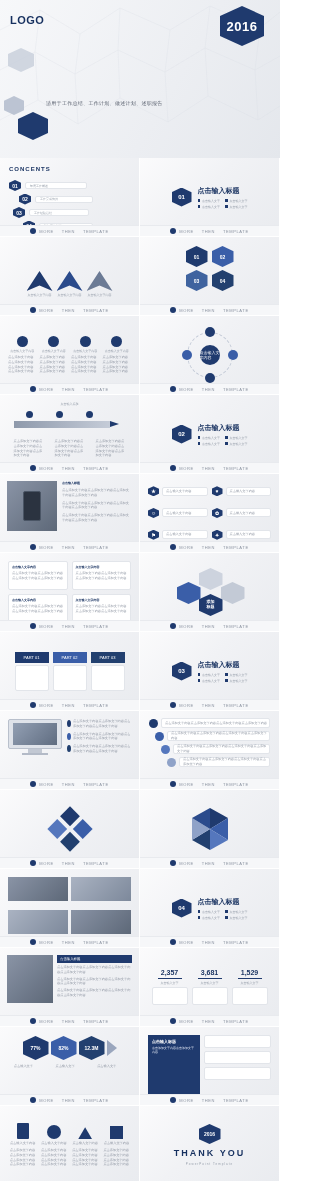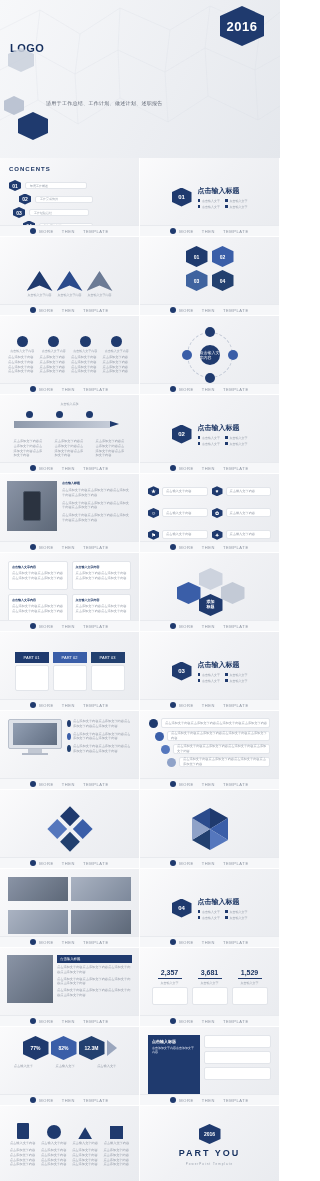--- a/index.html
+++ b/index.html
@@ -37,21 +37,21 @@
   .poly{position:absolute;inset:0;opacity:.55;pointer-events:none;}
   .poly svg{width:100%;height:100%;display:block;}
   
   .cover{
     width:280px;height:158px;position:relative;
     background:linear-gradient(120deg,#f7f8fa 0%,#eceef2 60%,#e4e7ec 100%);
     overflow:hidden;
   }
   .cover .logo{
     position:absolute;left:10px;top:14px;font-weight:bold;font-size:11px;
-    color:var(--navy3);letter-spacing:.5px;margin-top:28px;
+    color:var(--navy3);letter-spacing:.5px;
   }
   .hexbadge{
     position:absolute;right:16px;top:6px;width:44px;height:40px;
     background:var(--navy);
     clip-path:polygon(50% 0,100% 25%,100% 75%,50% 100%,0 75%,0 25%);
     display:flex;align-items:center;justify-content:center;
     color:#fff;font-size:13px;font-weight:bold;letter-spacing:.5px;
   }
   .cover .band{
     position:absolute;left:0;top:70px;width:100%;height:26px;
@@ -878,19 +878,19 @@
           <div class="txt-xxs" style="width:26px;">点击添加文字内容点击添加文字内容点击添加文字内容点击添加文字内容</div>
           <div class="txt-xxs" style="width:26px;">点击添加文字内容点击添加文字内容点击添加文字内容点击添加文字内容</div>
           <div class="txt-xxs" style="width:26px;">点击添加文字内容点击添加文字内容点击添加文字内容点击添加文字内容</div>
         </div>
       </div>
     </div>
 
     <div class="slide">
       <div class="pad col ctr" style="gap:4px;">
         <div class="hex" style="width:22px;height:20px;font-size:5px;">2016</div>
-        <div class="thankyou">PART     YOU</div>
+        <div class="thankyou">THANK     YOU</div>
         <div class="tiny" style="letter-spacing:1px;">PowerPoint     Template</div>
       </div>
     </div>
   </div>
 
 </div>
 
 </body></html>

